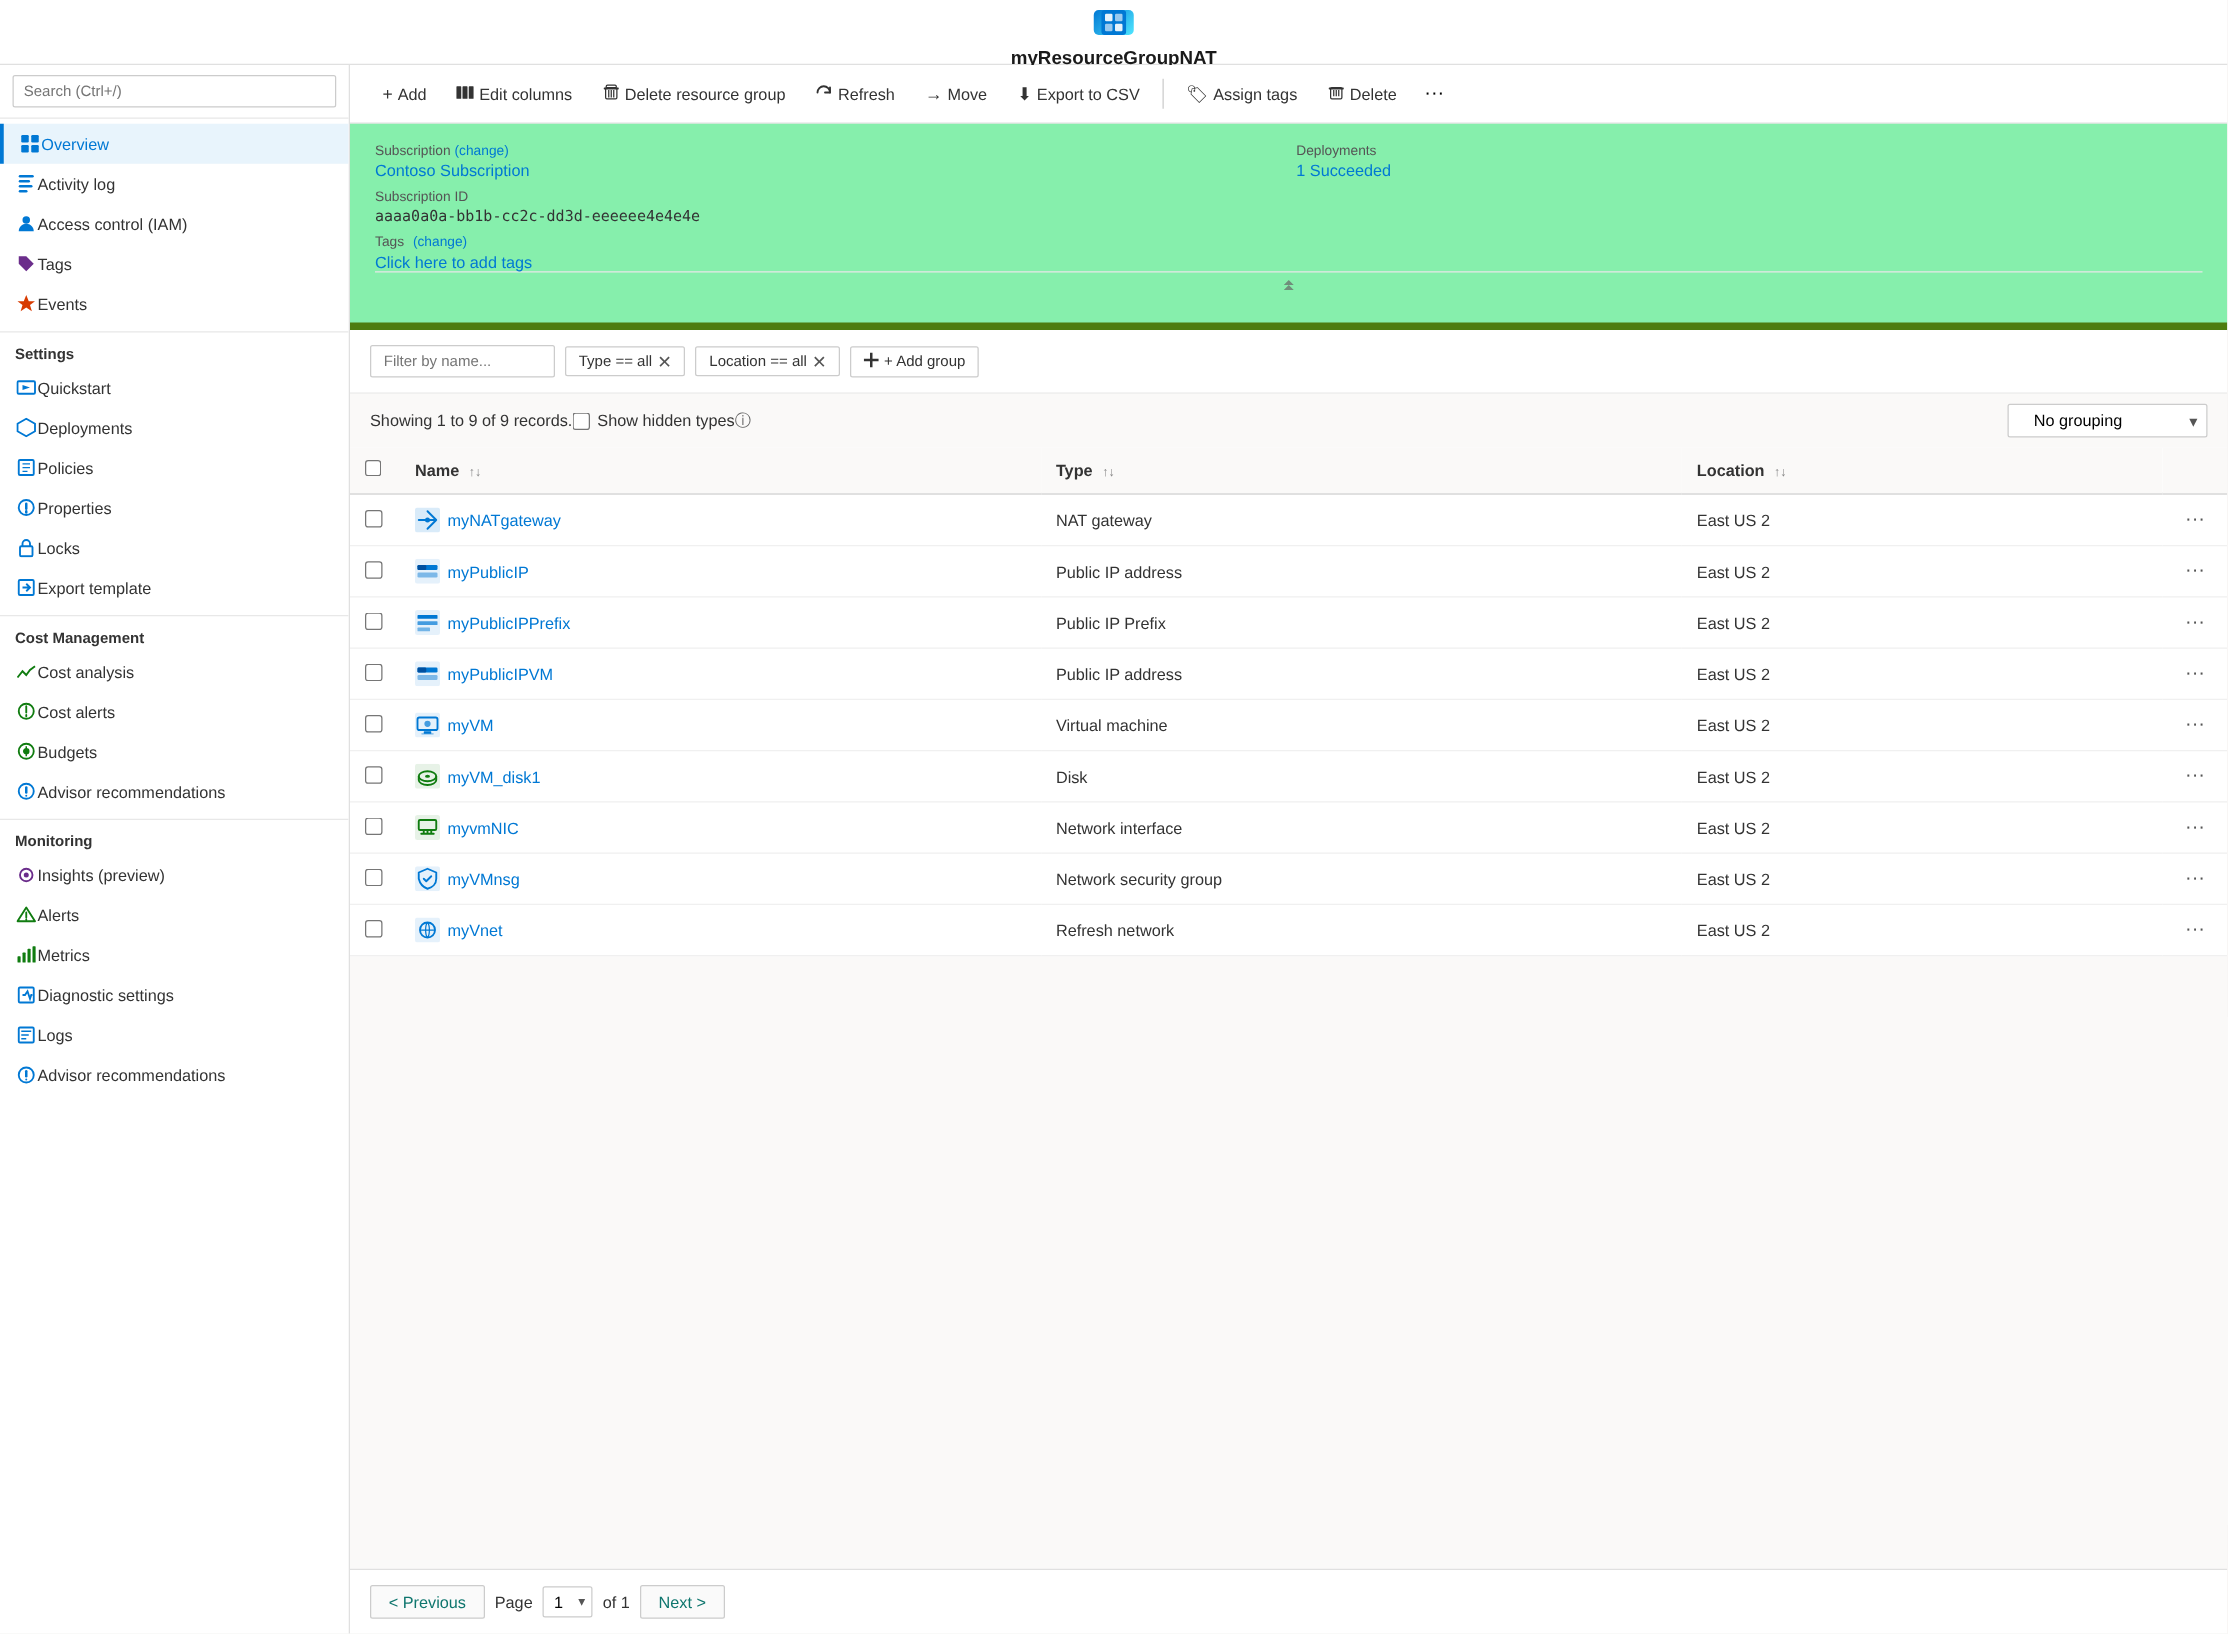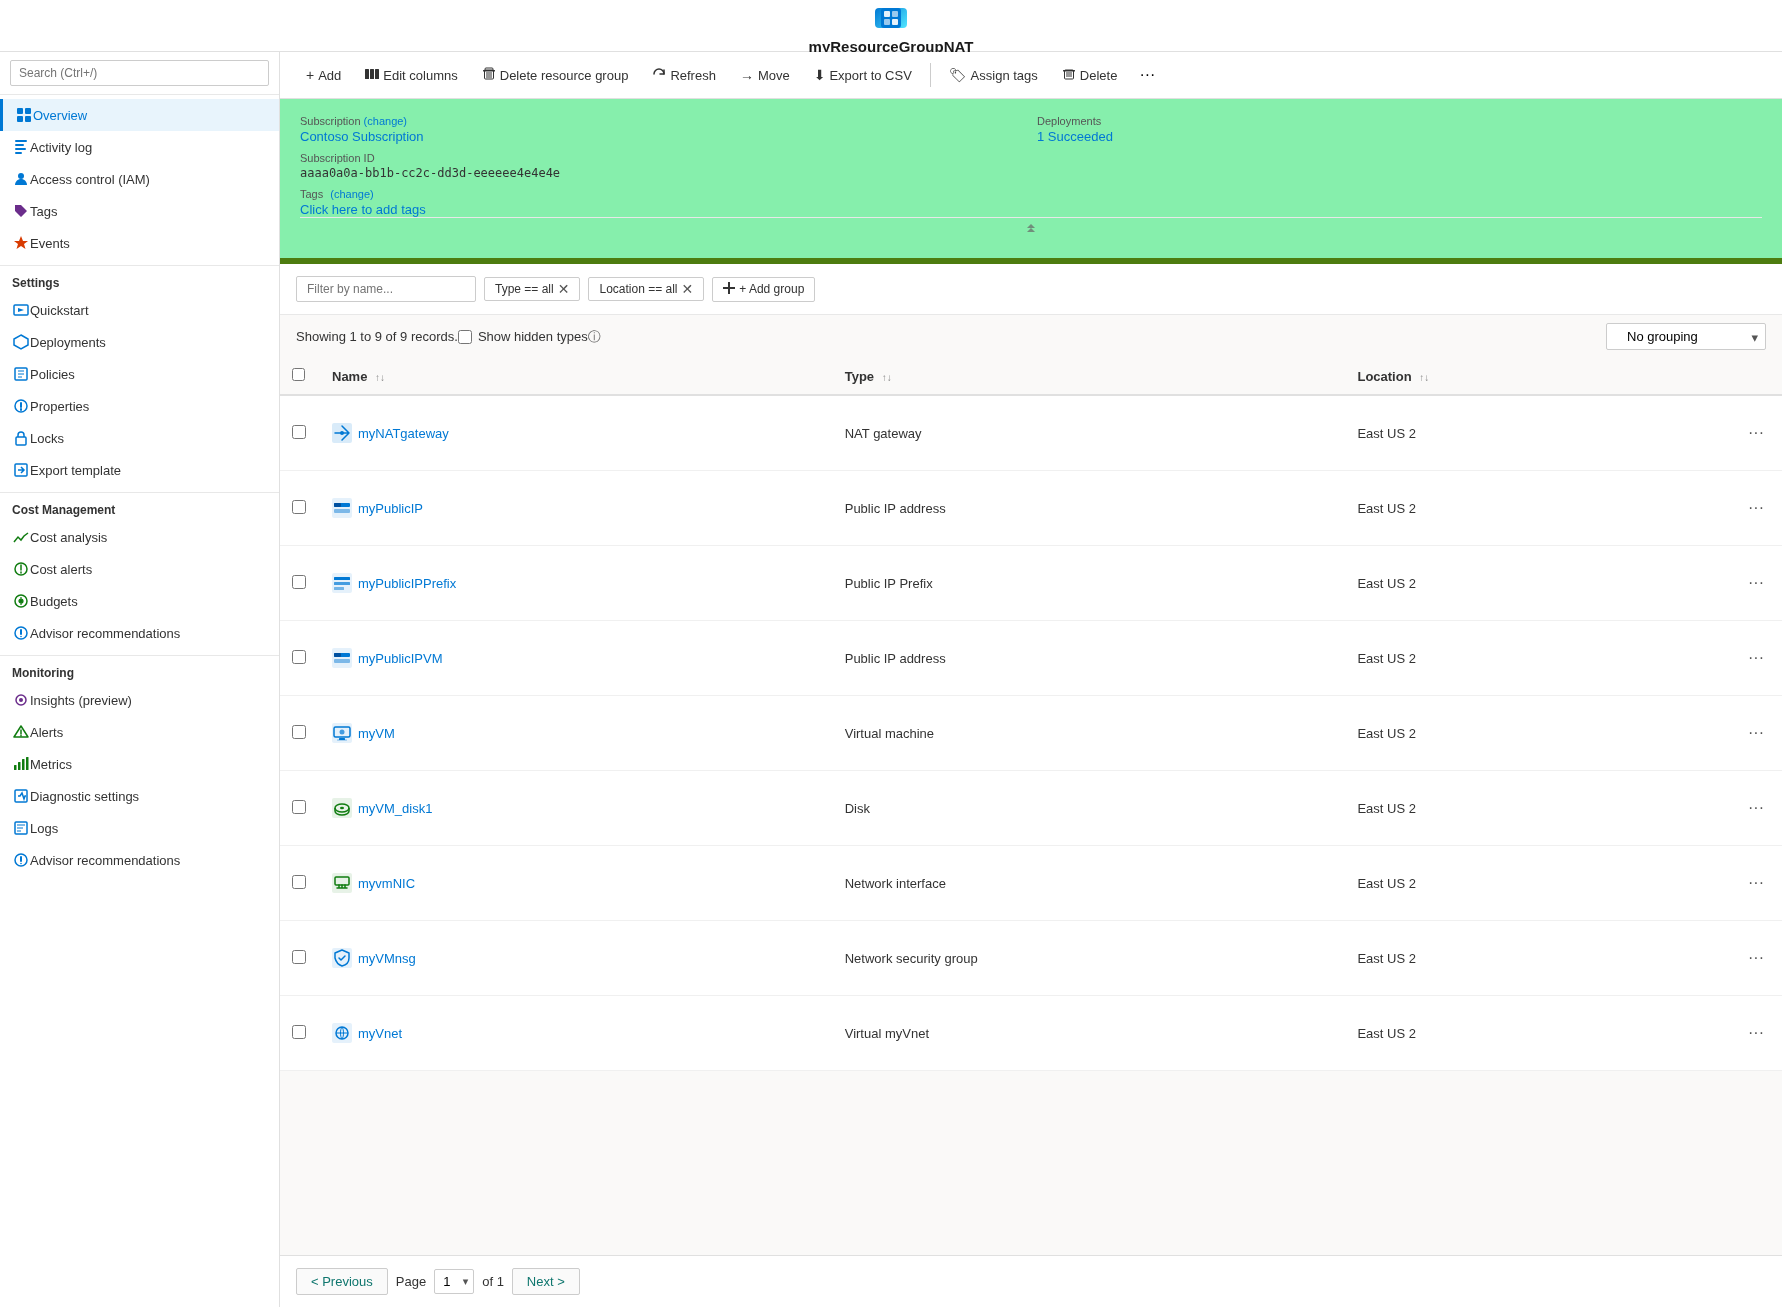--- a/index.html
+++ b/index.html
@@ -41,42 +41,42 @@
     .resource-info { background: #86efac; padding: 16px 20px; border-bottom: 6px solid #4d7c0f; }
     .resource-info-grid { display: grid; grid-template-columns: 1fr 1fr; gap: 12px; }
     .info-label { font-size: 11px; color: #555; margin-bottom: 2px; }
     .info-link { color: #0078d4; text-decoration: none; cursor: pointer; }
     .info-id { font-size: 12px; font-weight: 500; color: #333; font-family: monospace; }
     .deployments-success { color: #0078d4; text-decoration: none; cursor: pointer; }
     .collapse-btn { display: flex; justify-content: center; padding: 4px; cursor: pointer; color: #666; border-top: 1px solid #e8e8e8; }
 
     
     .filter-bar { padding: 12px 16px; background: #fff; border-bottom: 1px solid #e8e8e8; display: flex; align-items: center; gap: 8px; flex-wrap: wrap; }
-    .filter-input { padding: 5px 10px; border: 1px solid #ccc; border-radius: 2px; font-size: 12px; width: 180px; }
+    .filter-input { padding: 5px 10px; border: 1px solid #ccc; border-radius: 2px; font-size: 12px; width: 148px; }
     .filter-tag { display: flex; align-items: center; gap: 4px; padding: 4px 10px; background: #fff; border: 1px solid #ccc; border-radius: 2px; font-size: 12px; }
     .filter-tag-x { cursor: pointer; color: #555; background: none; border: none; font-size: 14px; line-height: 1; }
     .add-filter-btn { display: flex; align-items: center; gap: 4px; padding: 4px 10px; background: none; border: 1px solid #ccc; border-radius: 2px; font-size: 12px; cursor: pointer; color: #333; }
 
     
     .records-bar { padding: 8px 16px; display: flex; align-items: center; background: #faf9f8; }
     .show-hidden { display: flex; align-items: center; gap: 6px; font-size: 13px; cursor: pointer; }
     .show-hidden input[type=checkbox] { width: 14px; height: 14px; }
     .help-icon { color: #666; cursor: pointer; }
     .grouping-select { margin-left: auto; display: flex; align-items: center; }
     .grouping-dropdown { padding: 5px 30px 5px 20px; border: 1px solid #ccc; border-radius: 2px; font-size: 13px; background: #fff; cursor: pointer; appearance: none; min-width: 160px; }
     .grouping-wrapper { position: relative; }
     .grouping-wrapper::after { content: '▾'; position: absolute; right: 8px; top: 50%; transform: translateY(-50%); pointer-events: none; color: #555; }
 
     
     .resources-table { flex: 1; overflow-y: auto; padding: 0 0 0 0; }
     table { width: 100%; border-collapse: collapse; background: #fff; }
     thead th { padding: 10px 12px; text-align: left; font-weight: 600; font-size: 13px; color: #333; border-bottom: 2px solid #e0e0e0; background: #faf9f8; position: sticky; top: 0; z-index: 1; }
     thead th .sort-icons { color: #888; font-size: 10px; margin-left: 4px; }
     tbody tr { border-bottom: 1px solid #f0f0f0; }
-    td { padding: 26px 12px; font-size: 13px; color: #333; vertical-align: middle; }
+    td { padding: 9px 12px; font-size: 13px; color: #333; vertical-align: middle; }
     .resource-name-link { color: #0078d4; text-decoration: none; cursor: pointer; display: flex; align-items: center; gap: 6px; }
     .resource-icon { width: 20px; height: 20px; display: inline-flex; align-items: center; justify-content: center; flex-shrink: 0; }
     .row-checkbox { width: 14px; height: 14px; cursor: pointer; }
     .col-check { width: 40px; }
     .col-name { min-width: 200px; }
     .col-type { min-width: 200px; }
     .col-location { min-width: 150px; }
     .col-more { width: 50px; text-align: center; }
     .more-btn { background: none; border: none; cursor: pointer; color: #555; font-size: 16px; padding: 2px 6px; }
 
@@ -710,21 +710,21 @@
                     <svg width="20" height="20" viewBox="0 0 20 20" fill="none">
                       <rect width="20" height="20" rx="2" fill="#0078d4" opacity="0.1"></rect>
                       <circle cx="10" cy="10" r="6" fill="none" stroke="#0078d4" stroke-width="1.5"></circle>
                       <path d="M10 4c-2 2-2 10 0 12M10 4c2 2 2 10 0 12M4 10h12" stroke="#0078d4" stroke-width="1" fill="none"></path>
                     </svg>
                   </span>
         <span>myVnet</span>
       </a>
     </td>
     <td class="col-type">
-      <span>Virtual myVnet</span>
+      <span>Refresh network</span>
     </td>
     <td class="col-location">
       <span>East US 2</span>
     </td>
     <td class="col-more">
       <button class="more-btn">···</button>
     </td>
   </tr>
           </tbody>
       </table>

